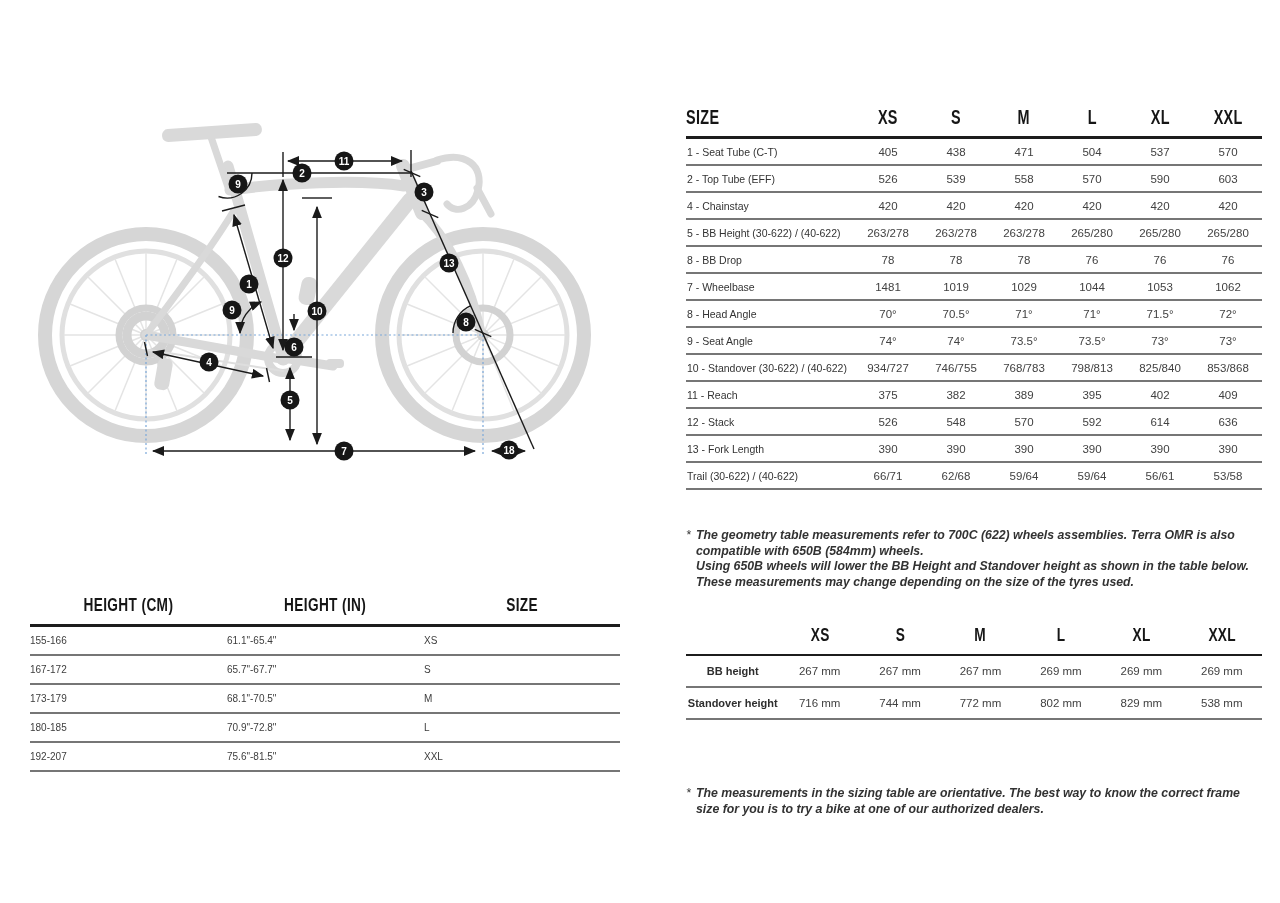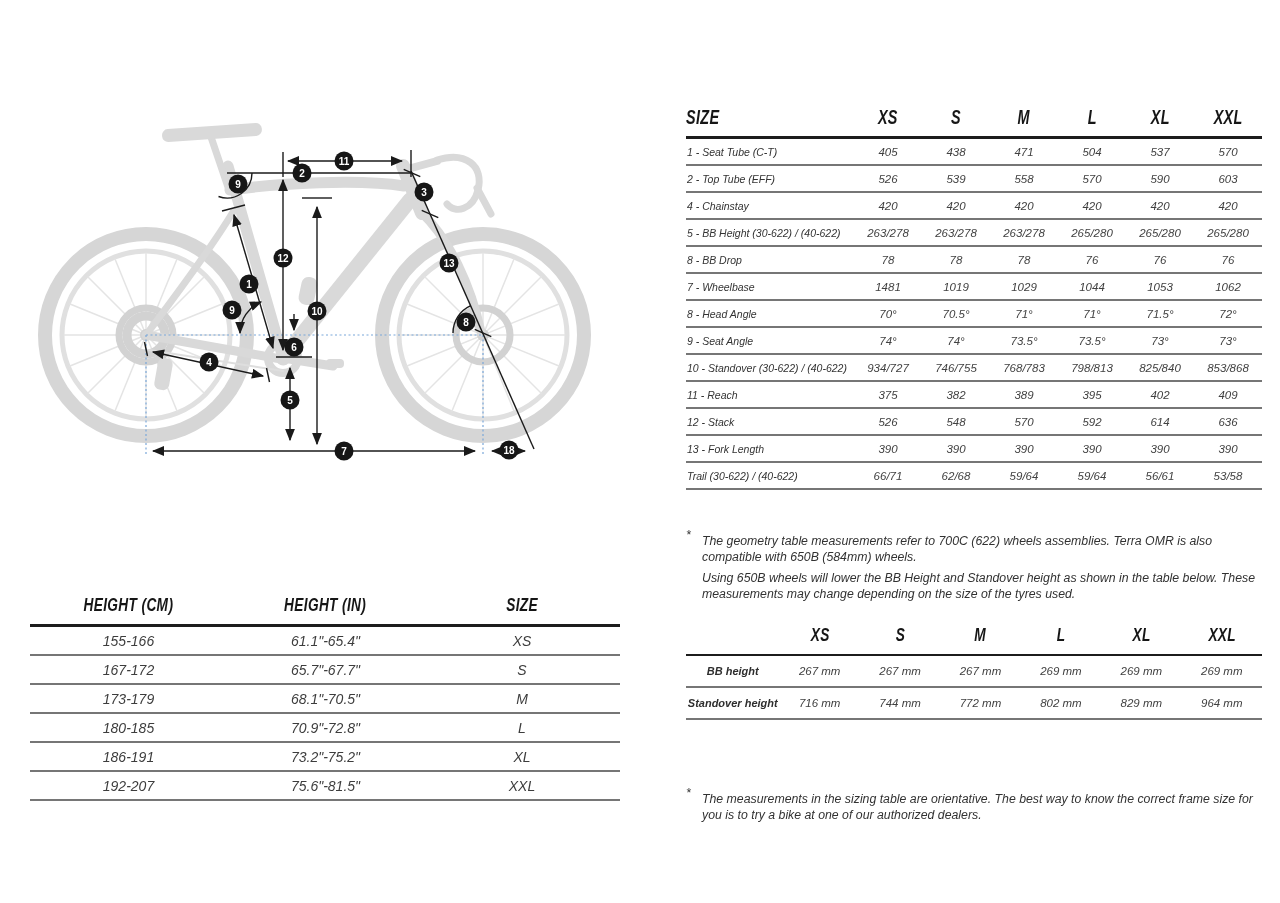--- a/index.html
+++ b/index.html
@@ -7,48 +7,48 @@
     width:1280px;height:903px;background:#ffffff;position:relative;
     font-family:"Liberation Sans", sans-serif;color:#3b3b3b;overflow:hidden;
   }
   .abs{position:absolute;}
 
   
   .cond{display:inline-block;transform:scaleX(.72);transform-origin:center;
         font-weight:bold;letter-spacing:.5px;color:#161616;white-space:nowrap;}
   .cond.left{transform-origin:left center;}
 
-  table{border-collapse:collapse;table-layout:fixed;font-style:italic;}
+  table{border-collapse:collapse;table-layout:fixed;}
 
   
   .geo{left:686px;top:104px;width:576px;}
   .geo th{border-bottom:3px solid #1c1c1c;padding:2px 0 7px;font-size:20px;vertical-align:bottom;}
   .geo th.hlbl{text-align:left;}
   .geo td{border-bottom:2px solid #767676;height:25px;font-size:11.5px;
           text-align:center;color:#414141;padding:0;}
   .geo td.lbl{text-align:left;font-size:10.5px;color:#333;padding-left:1px;}
 
   
   .sizing{left:30px;top:592px;width:590px;}
   .sizing th{border-bottom:3px solid #1c1c1c;padding:2px 0 8px;font-size:19px;text-align:center;}
-  .sizing td{border-bottom:2px solid #767676;height:27px;font-size:14px;
-             text-align:center;color:#3d3d3d;padding:0;}
+  .sizing td{border-bottom:2px solid #767676;height:27px;font-size:10px;
+             text-align:left;color:#3d3d3d;padding:0;}
 
   
   .wheels{left:686px;top:622px;width:576px;}
   .wheels th{border-bottom:2.5px solid #1c1c1c;padding:2px 0 8px;font-size:19px;text-align:center;}
   .wheels td{border-bottom:2px solid #767676;font-size:11.5px;text-align:center;
              color:#414141;padding:0;height:30px;}
   .wheels td.lbl{text-align:center;font-weight:bold;font-size:11px;color:#2e2e2e;line-height:13px;}
 
   
   .note{position:absolute;font-style:italic;font-size:12.3px;line-height:15.6px;
         color:#323232;display:flex;}
   .note .star{width:10px;flex:none;}
-  .note p{margin:6px;}
+  .note p{margin:0;font-weight:bold;}
 
   
   svg text.mnum{font-family:"Liberation Sans",sans-serif;font-weight:bold;
                 font-size:10px;fill:#ffffff;text-anchor:middle;}
 </style>
 </head>
 <body>
 
 <svg class="abs" style="left:0;top:0;" width="640" height="500" viewBox="0 0 640 500">
   <defs>
@@ -400,25 +400,20 @@
         <td>173-179</td>
         <td>68.1"-70.5"</td>
         <td>M</td>
       </tr>
       <tr>
         <td>180-185</td>
         <td>70.9"-72.8"</td>
         <td>L</td>
       </tr>
       <tr>
-        <td>186-191</td>
-        <td>73.2"-75.2"</td>
-        <td>XL</td>
-      </tr>
-      <tr>
         <td>192-207</td>
         <td>75.6"-81.5"</td>
         <td>XXL</td>
       </tr>
     </tbody>
 </table>
 
 <table class="abs wheels">
   <colgroup>
       <col style="width:93px">
@@ -445,21 +440,21 @@
         <td>269 mm</td>
         <td>269 mm</td>
       </tr>
       <tr>
         <td class="lbl">Standover height</td>
         <td>716 mm</td>
         <td>744 mm</td>
         <td>772 mm</td>
         <td>802 mm</td>
         <td>829 mm</td>
-        <td>964 mm</td>
+        <td>538 mm</td>
       </tr>
     </tbody>
 </table>
 
 <div class="note" style="left:686px;top:786px;width:578px;">
   <span class="star">*</span>
   <div>
     <p>The measurements in the sizing table are orientative. The best way to know the correct frame size for you is to try a bike at one of our authorized dealers.</p>
   </div>
 </div>

